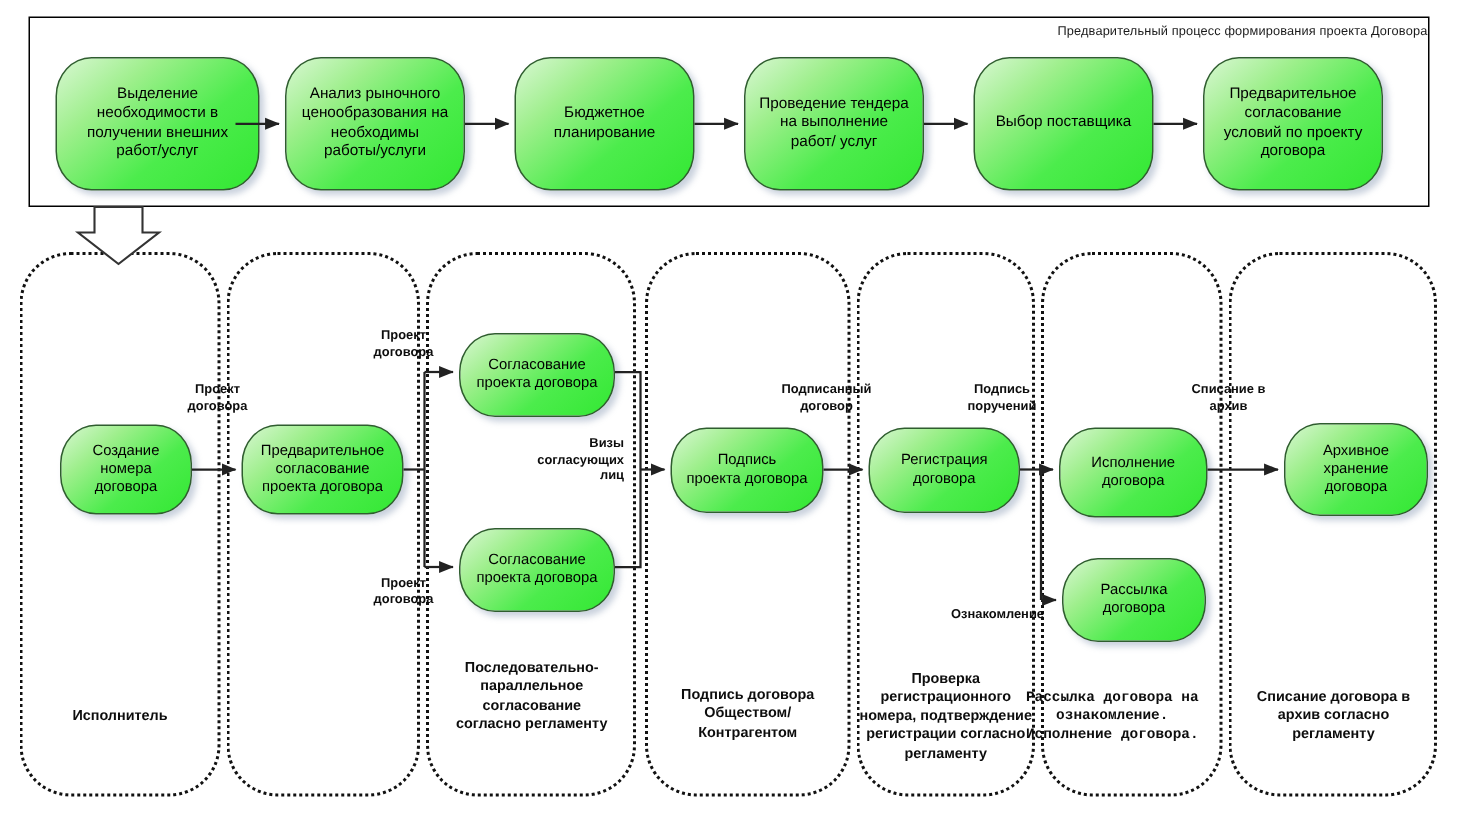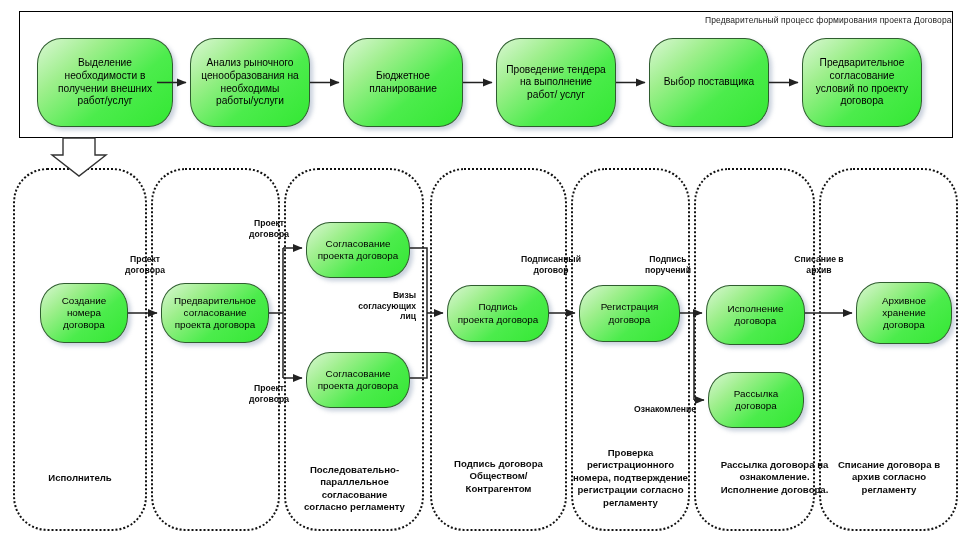--- a/index.html
+++ b/index.html
@@ -125,33 +125,33 @@
 
   <div class="lane" style="left:13px; top:168px; width:134px; height:363px;"></div>
   <div class="lane" style="left:151px; top:168px; width:129px; height:363px;"></div>
   <div class="lane" style="left:284px; top:168px; width:140px; height:363px;"></div>
   <div class="lane" style="left:430px; top:168px; width:137px; height:363px;"></div>
   <div class="lane" style="left:571px; top:168px; width:119px; height:363px;"></div>
   <div class="lane" style="left:694px; top:168px; width:121px; height:363px;"></div>
   <div class="lane" style="left:819px; top:168px; width:139px; height:363px;"></div>
 
   <div class="lane-caption" style="left:16px; top:472px; width:128px;">Исполнитель</div>
-  <div class="lane-caption" style="left:287px; top:440px; width:135px;margin-top:24px;">Последовательно-
+  <div class="lane-caption" style="left:287px; top:440px; width:135px;">Последовательно-
 параллельное
 согласование
 согласно регламенту</div>
   <div class="lane-caption" style="left:432px; top:458px; width:133px;">Подпись договора
 Обществом/
 Контрагентом</div>
   <div class="lane-caption" style="left:571px; top:447px; width:119px;">Проверка
 регистрационного
 номера, подтверждение
 регистрации согласно
 регламенту</div>
-  <div class="lane-caption" style="left:714px; top:459px; width:121px;">Рассылка договора на
+  <div class="lane-caption" style="left:681px; top:459px; width:121px;font-family:Liberation Mono, monospace;">Рассылка договора на
 ознакомление.
 Исполнение договора.</div>
   <div class="lane-caption" style="left:821px; top:459px; width:136px;">Списание договора в
 архив согласно
 регламенту</div>
 
   <div class="node small" style="left:40px; top:283px; width:88px; height:60px;">Создание
 номера
 договора</div>
 

